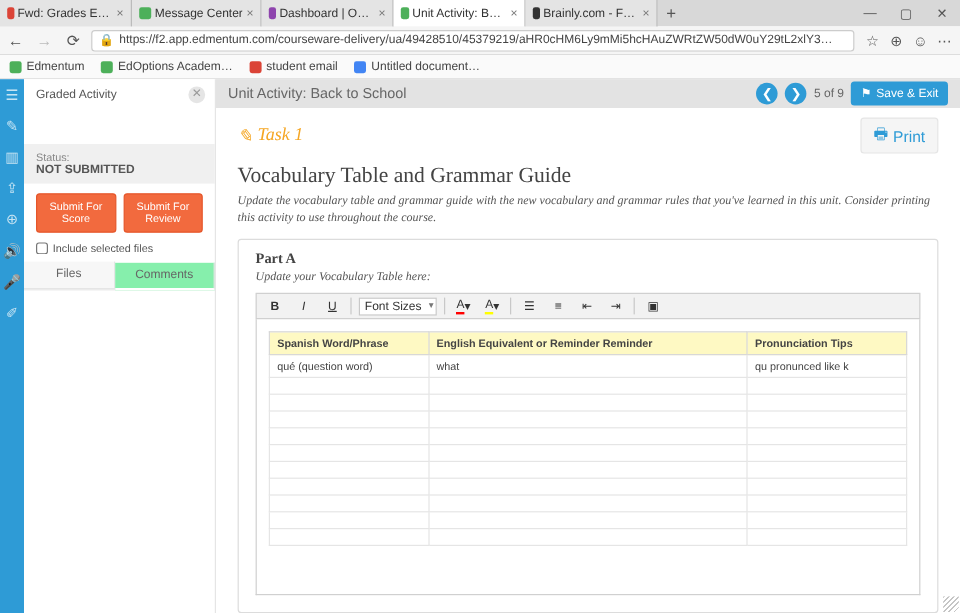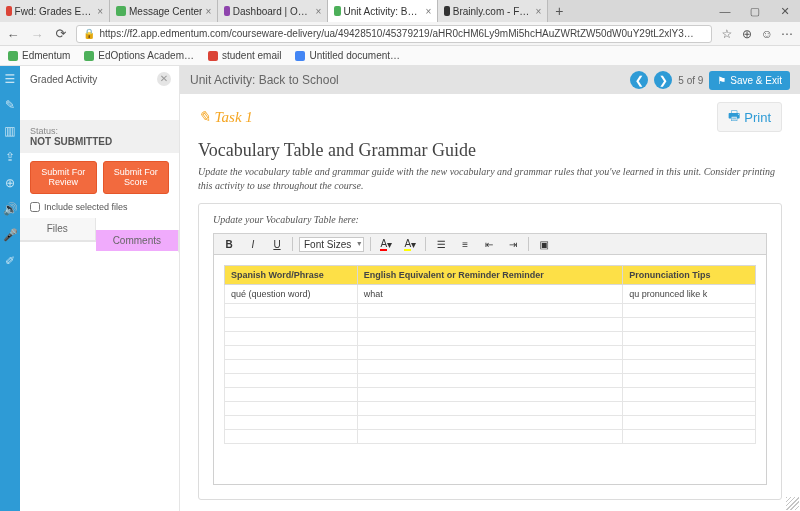--- a/index.html
+++ b/index.html
@@ -30,21 +30,21 @@
   .sb-title { font-size:10px; color:#555; padding:8px 10px 6px; font-weight:500; }
   .sb-close { position:absolute; right:8px; top:6px; width:14px; height:14px; border-radius:50%; background:#e5e5e5; color:#999; font-size:10px; text-align:center; line-height:14px;}
   .sb-status { background:#f0f0f0; padding:6px 10px; font-size:9px; color:#888;margin-top:29px; }
   .sb-status .v { font-size:10px; color:#555; font-weight:600; }
   .sb-buttons { display:flex; gap:6px; padding:8px 10px; }
   .sb-btn { flex:1; background:#f26a3e; color:#fff; font-size:9px; text-align:center; padding:5px 2px; border-radius:3px; border:1px solid #e5562a; line-height:1.15; }
   .sb-check { display:flex; align-items:center; gap:4px; padding:0 10px 6px; font-size:9px; color:#555;}
   .sb-check input { width:10px; height:10px; }
   .sb-tabs { display:flex; font-size:10px; color:#666; border-bottom:1px solid #e5e5e5; }
   .sb-tabs div { flex:1; text-align:center; padding:5px 17px; border-right:1px solid #e5e5e5; }
-  .sb-tabs div.active { border-bottom:2px solid #fff; background:#f0abfc; position:relative; top:12px;}
+  .sb-tabs div.active { border-bottom:2px solid #fff; background:#86efac; position:relative; top:1px;}
   .sb-tabs div:not(.active){ background:#f7f7f7; border-bottom:1px solid #e5e5e5;}
   .main { flex:1; background:#f0f0f0; display:flex; flex-direction:column; }
   .topbar { height:28px; background:#e3e3e3; display:flex; align-items:center; padding:0 10px; color:#666; font-size:12px; }
   .topbar .pg { margin-left:auto; display:flex; align-items:center; gap:6px; font-size:10px; color:#666;}
   .circle { width:18px; height:18px; border-radius:50%; background:#2e9bd6; color:#fff; display:flex; align-items:center; justify-content:center; font-size:11px;}
   .save-exit { background:#2e9bd6; color:#fff; padding:4px 8px; border-radius:3px; font-size:10px; display:flex; align-items:center; gap:4px;}
   .content { flex:1; background:#fff; margin:0; padding:8px 18px 0; display:flex; flex-direction:column; }
   .task-row { display:flex; align-items:center; }
   .task { color:#f5a623; font-size:15px; font-style:italic; font-family:Georgia, serif; display:flex; align-items:center; gap:4px;}
   .print { margin-left:auto; color:#2e9bd6; font-size:13px; display:flex; align-items:center; gap:4px; background:#f5f5f5; border:1px solid #e5e5e5; border-radius:3px; padding:3px 10px;}
@@ -54,21 +54,21 @@
   .part { font-family:Georgia, serif; font-weight:bold; font-size:12px; color:#444; }
   .partdesc { font-family:Georgia, serif; font-style:italic; font-size:10px; color:#555; margin-top:2px;}
   .toolbar { display:flex; align-items:center; gap:6px; background:#f2f2f2; border:1px solid #d0d0d0; border-top:1px solid #d0d0d0; height:22px; margin-top:8px; padding:0 6px; font-size:10px; color:#333;}
   .tbtn { width:18px; height:16px; display:flex; align-items:center; justify-content:center; border-radius:2px;}
   .tsel { border:1px solid #c8c8c8; background:#fff; padding:1px 12px 1px 4px; font-size:10px; position:relative; }
   .tsel::after { content:"▾"; position:absolute; right:2px; top:1px; font-size:8px; color:#777;}
   .tsep { width:1px; height:14px; background:#c8c8c8; }
   .editor { border:1px solid #d0d0d0; border-top:none; padding:10px; min-height:230px; }
   .vt-title { font-weight:bold; font-size:11px; color:#444; margin-bottom:8px;}
   table.vt { border-collapse:collapse; width:100%; font-size:9px; color:#444; }
-  table.vt th { text-align:left; font-weight:bold; padding:4px 6px; border:1px solid #d8d8d8; background:#fde047; }
+  table.vt th { text-align:left; font-weight:bold; padding:4px 6px; border:1px solid #d8d8d8; background:#fef9c3; }
   table.vt td { padding:4px 6px; border:1px solid #e5e5e5; height:14px; overflow:hidden; white-space:nowrap; text-overflow:ellipsis;}
   .scroll-corner { position:absolute; right:1px; bottom:1px; width:13px; height:13px; background:repeating-linear-gradient(135deg,#c5c5c5 0 1px,transparent 1px 3px);}
 </style>
 </head>
 <body>
 
 <div class="browser-tabs">
   <div class="tab">
       <span class="fav" style="background:#db4437;border-radius:2px"></span>
       <span class="ttl">Fwd: Grades Email Template - 2</span>
@@ -150,22 +150,22 @@
   </div>
 
   <div class="sidebar">
     <div class="sb-title">Graded Activity</div>
     <div class="sb-close">✕</div>
     <div class="sb-status">
       <div>Status:</div>
       <div class="v">NOT SUBMITTED</div>
     </div>
     <div class="sb-buttons">
+      <div class="sb-btn">Submit For Score</div>
       <div class="sb-btn">Submit For Review</div>
-      <div class="sb-btn">Submit For Score</div>
     </div>
     <div class="sb-check">
       <input type="checkbox" style="">
       <span>Include selected files</span>
     </div>
     <div class="sb-tabs">
       <div>Files</div>
       <div class="active">Comments</div>
     </div>
   </div>
@@ -192,20 +192,21 @@
           </div>
         <div class="print">
             <span>🖶</span>
             <span>Print</span>
           </div>
       </div>
       <div class="h1">Vocabulary Table and Grammar Guide</div>
       <div class="desc">Update the vocabulary table and grammar guide with the new vocabulary and grammar rules that you've learned in this unit. Consider printing this activity to use throughout the course.</div>
 
       <div class="box">
+        <div class="part">Part A</div>
         <div class="partdesc">Update your Vocabulary Table here:</div>
 
         <div class="toolbar">
           <div class="tbtn">
               <b>B</b>
             </div>
           <div class="tbtn">
               <i>I</i>
             </div>
           <div class="tbtn">

